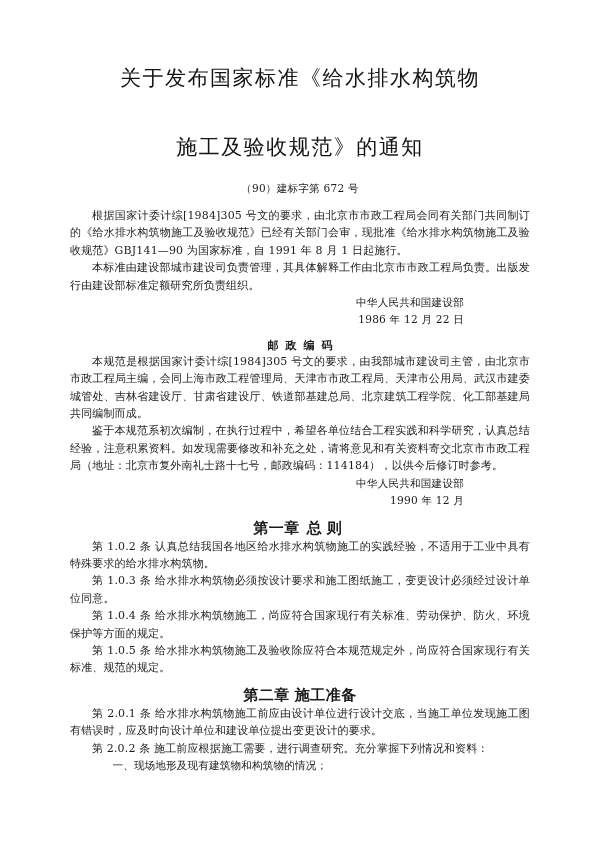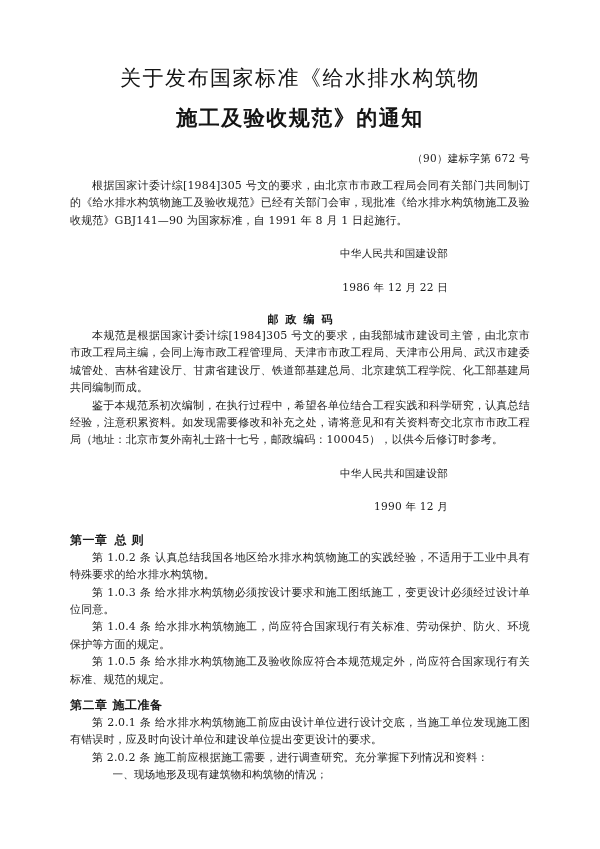--- a/index.html
+++ b/index.html
@@ -32,24 +32,24 @@
   
   .doc-title {
     text-align: center;
     font-size: 21px;
     font-weight: 400;
     letter-spacing: 1.5px;
     line-height: 1.0;
     color: #141414;
   }
   .title-line-1 { margin-top: 68px; }
-  .title-line-2 { margin-top: 18px; font-weight: bold; }
+  .title-line-2 { margin-top: 48px; }
 
   .doc-number {
-    text-align: right;
+    text-align: center;
     font-size: 10.5px;
     margin-top: 24px;
     letter-spacing: 0.3px;
     color: #1a1a1a;
   }
 
   
   .para {
     font-size: 11px;
     line-height: 17.4px;
@@ -60,40 +60,40 @@
     letter-spacing: 0.15px;
     color: #1b1b1b;
   }
   .para.first { margin-top: 11px; }
 
   
   .sig {
     font-size: 10.6px;
     line-height: 17.4px;
     text-align: right;
-    margin: 16px;
+    margin: 0;
     letter-spacing: 0.2px;
   }
   .sig.org { padding-right: 66px; }
   .sig.date { padding-right: 66px; }
   .sig.org2 { padding-right: 66px; }
   .sig.date2 { padding-right: 66px; }
 
   
   .heading-spaced {
     text-align: center;
     font-size: 11px;
     font-weight: 700;
     letter-spacing: 7px;
     text-indent: 7px;
     margin: 9px 0 0 0;
   }
   .chapter-heading {
-    text-align: left;
-    font-size: 12px;
+    text-align: center;
+    font-size: 15px;
     font-weight: 700;
     letter-spacing: 0.5px;
     margin: 9px 0 0 0;
   }
   .chapter-heading .gap { display: inline-block; width: 7px; }
   .chapter-heading .wgap { display: inline-block; width: 5px; }
 
   
   .subitem {
     font-size: 10.6px;
@@ -108,28 +108,29 @@
 
 <div class="page">
   <div class="content">
 
     <div class="doc-title title-line-1">关于发布国家标准《给水排水构筑物</div>
     <div class="doc-title title-line-2">施工及验收规范》的通知</div>
 
     <div class="doc-number">（90）建标字第 672 号</div>
 
     <p class="para first">根据国家计委计综[1984]305 号文的要求，由北京市市政工程局会同有关部门共同制订的《给水排水构筑物施工及验收规范》已经有关部门会审，现批准《给水排水构筑物施工及验收规范》GBJ141—90 为国家标准，自 1991 年 8 月 1 日起施行。</p>
+    <p class="para">本标准由建设部城市建设司负责管理，其具体解释工作由北京市市政工程局负责。出版发行由建设部标准定额研究所负责组织。</p>
 
     <p class="sig org">中华人民共和国建设部</p>
     <p class="sig date">1986 年 12 月 22 日</p>
 
     <p class="heading-spaced">邮政编码</p>
 
     <p class="para">本规范是根据国家计委计综[1984]305 号文的要求，由我部城市建设司主管，由北京市市政工程局主编，会同上海市政工程管理局、天津市市政工程局、天津市公用局、武汉市建委城管处、吉林省建设厅、甘肃省建设厅、铁道部基建总局、北京建筑工程学院、化工部基建局共同编制而成。</p>
-    <p class="para">鉴于本规范系初次编制，在执行过程中，希望各单位结合工程实践和科学研究，认真总结经验，注意积累资料。如发现需要修改和补充之处，请将意见和有关资料寄交北京市市政工程局（地址：北京市复外南礼士路十七号，邮政编码：100045），以供今后修订时参考。</p>
+    <p class="para">鉴于本规范系初次编制，在执行过程中，希望各单位结合工程实践和科学研究，认真总结经验，注意积累资料。如发现需要修改和补充之处，请将意见和有关资料寄交北京市市政工程局（地址：北京市复外南礼士路十七号，邮政编码：114184），以供今后修订时参考。</p>
 
     <p class="sig org2">中华人民共和国建设部</p>
     <p class="sig date2">1990 年 12 月</p>
 
     <p class="chapter-heading">
       <span>第一章</span><span class="gap"></span><span style="letter-spacing:5px">总则</span>
     </p>
 
     <p class="para">第 1.0.2 条  认真总结我国各地区给水排水构筑物施工的实践经验，不适用于工业中具有特殊要求的给水排水构筑物。</p>
     <p class="para">第 1.0.3 条  给水排水构筑物必须按设计要求和施工图纸施工，变更设计必须经过设计单位同意。</p>

